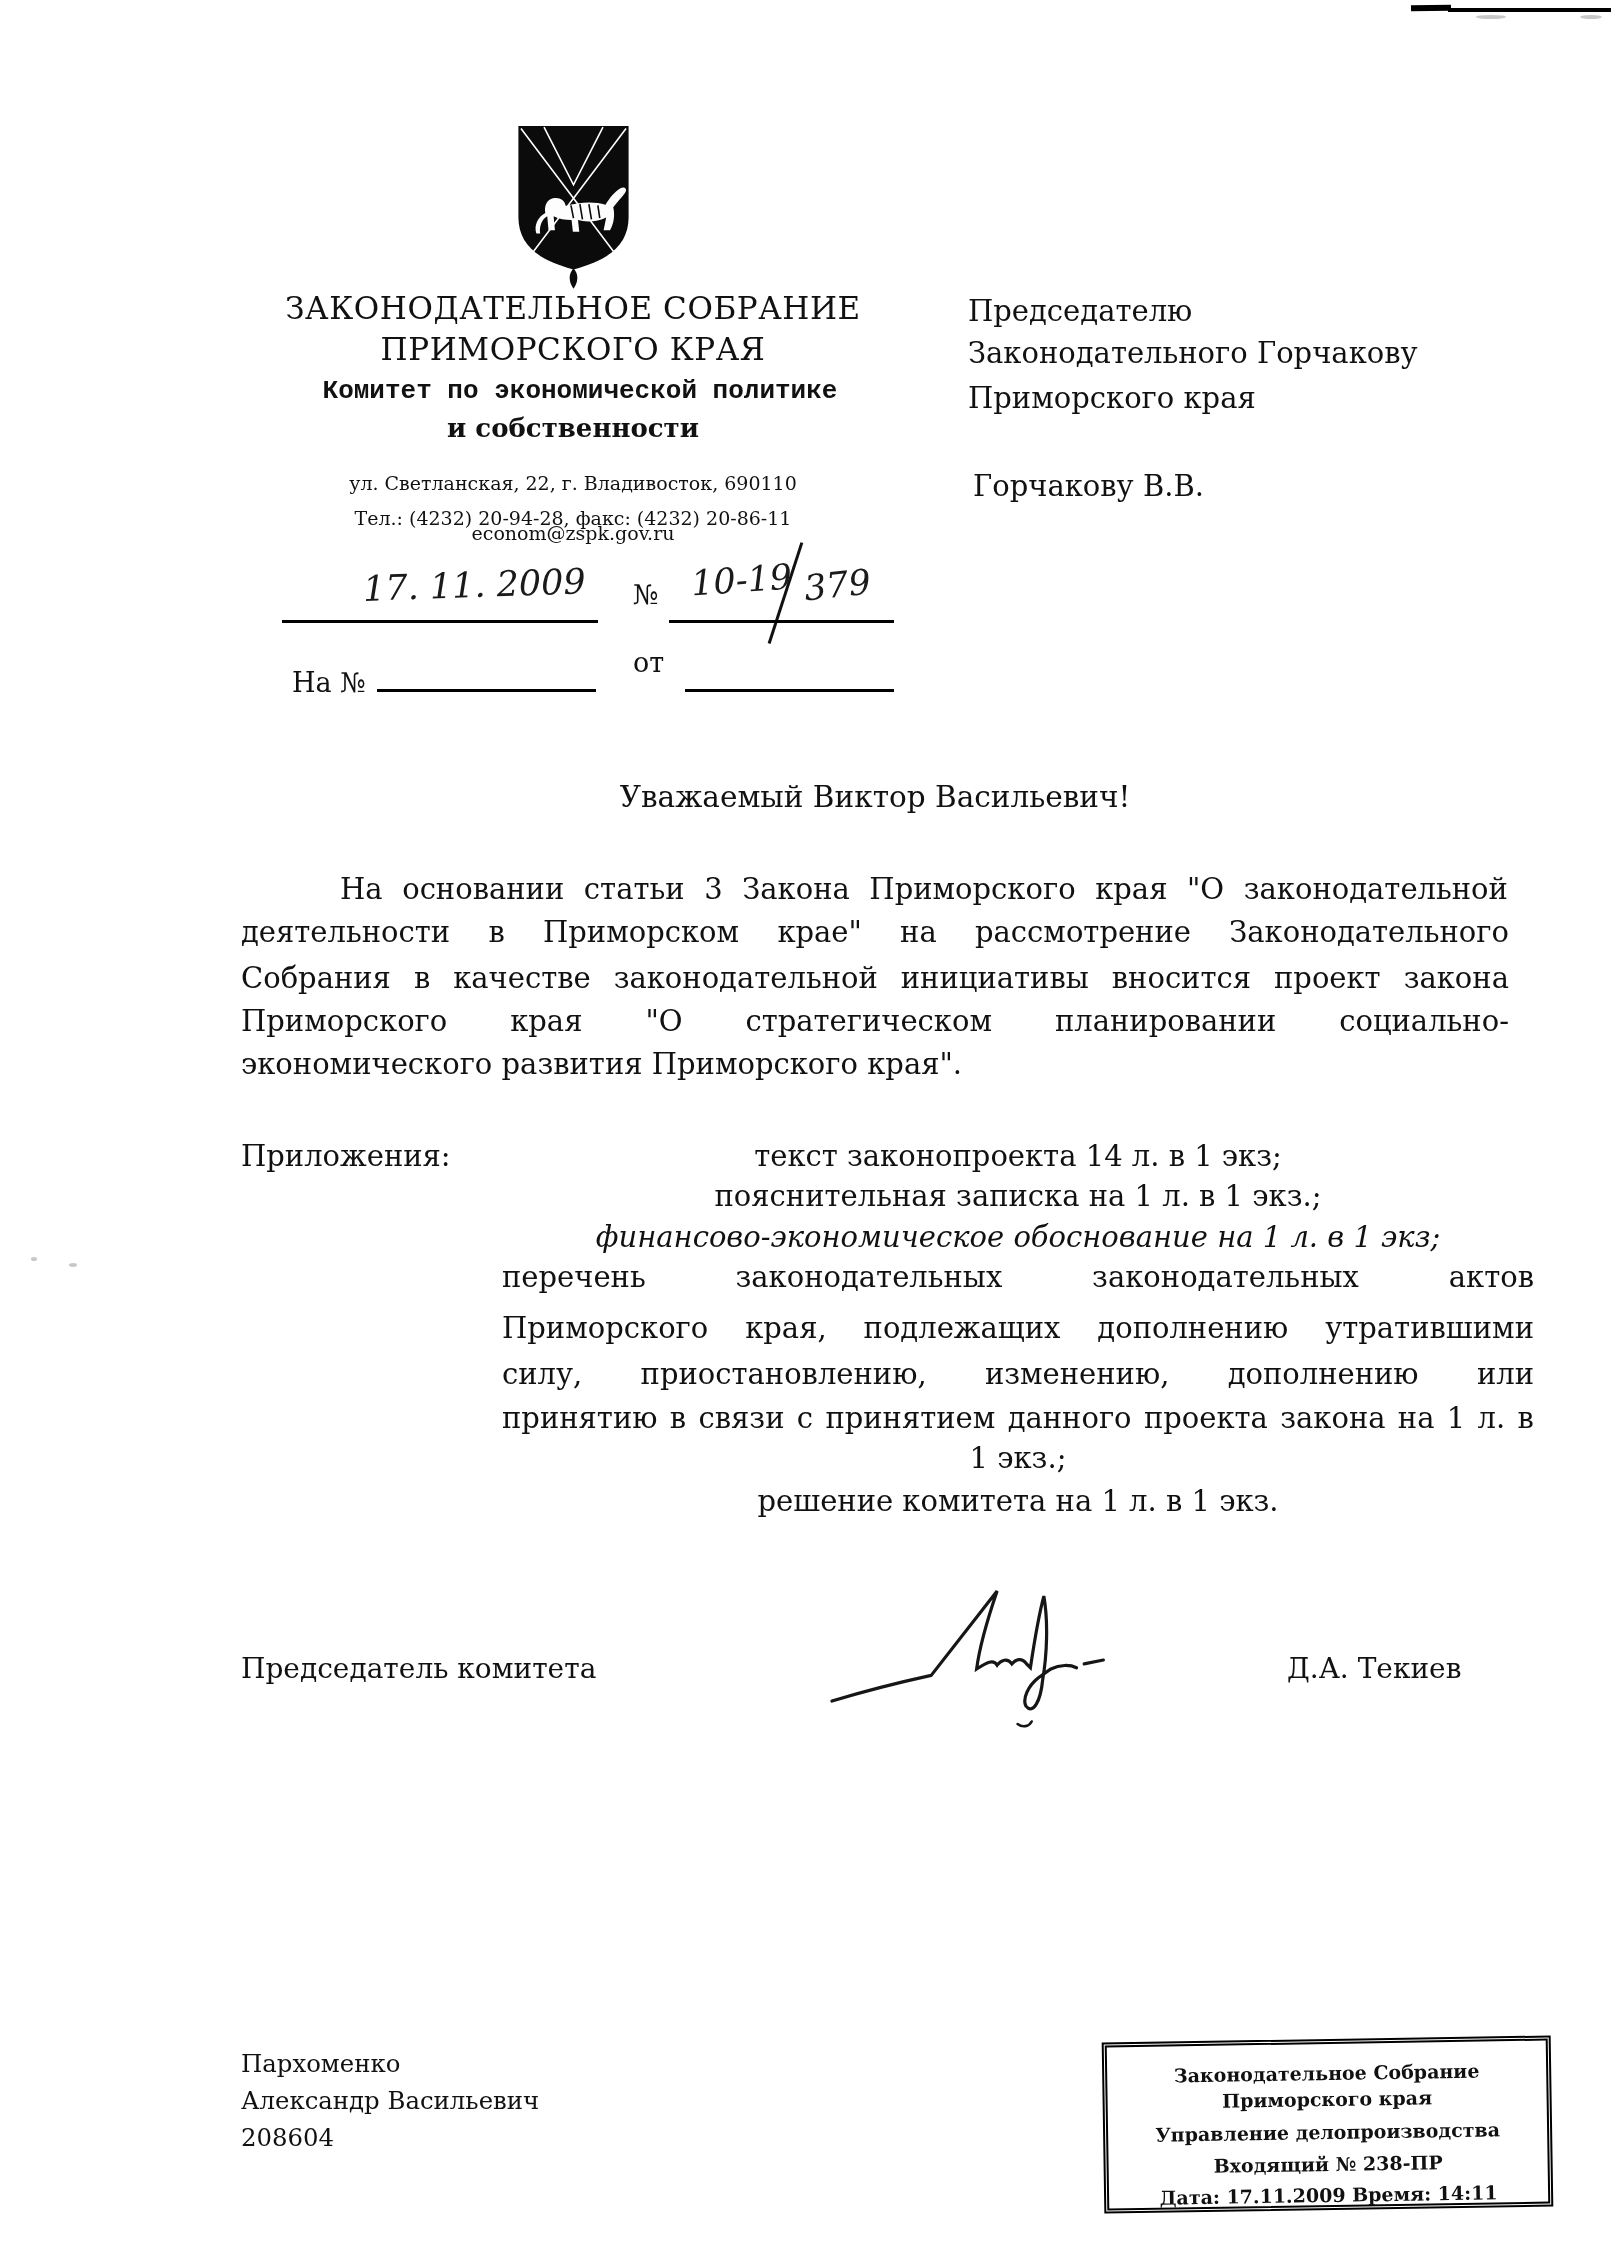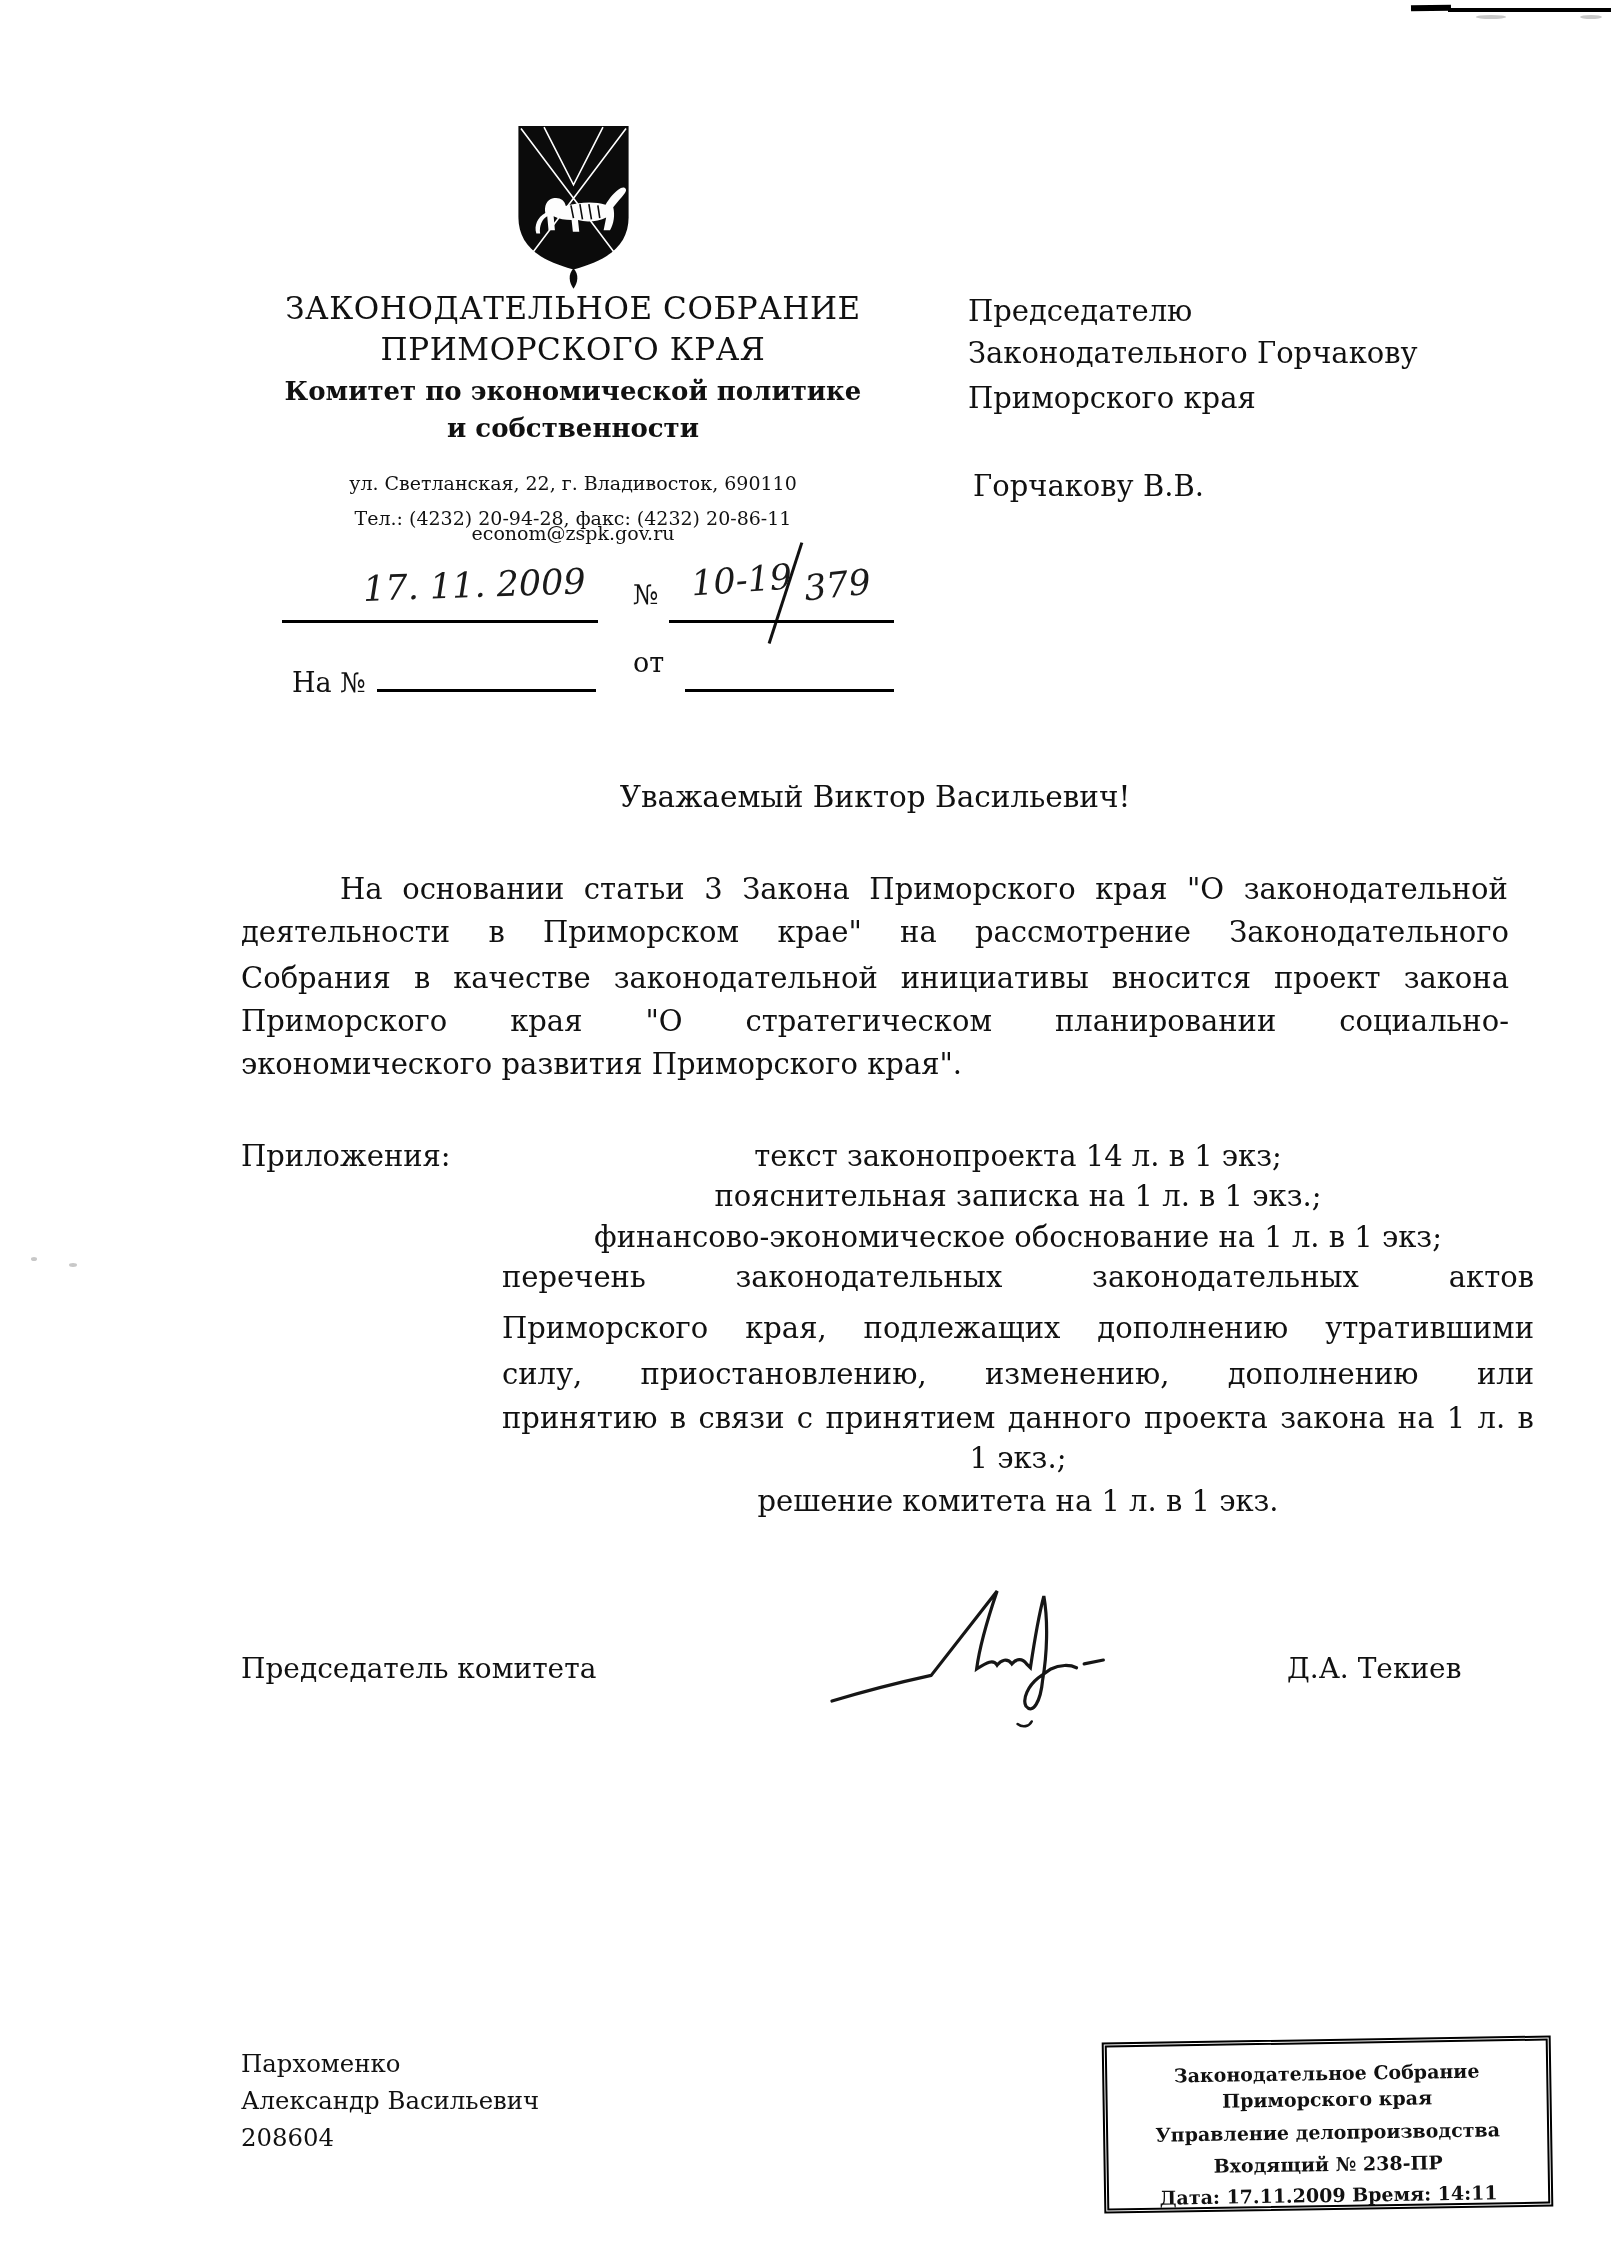--- a/index.html
+++ b/index.html
@@ -75,21 +75,21 @@
     C135 155 117 157 103 153
     L105 171 L95 171 L93 153
     C83 153 73 151 65 147
     L67 169 L57 169 L55 147
     C47 151 42 163 44 174 Z"></path>
   <path d="M92 130 L96 150 M106 128 L110 152 M120 128 L124 152 M134 130 L137 150" stroke="#0b0b0b" stroke-width="2.5" fill="none"></path>
 </svg>
 
 <div class="abs org ctr" style="left:241px;top:290px;width:664px;">ЗАКОНОДАТЕЛЬНОЕ СОБРАНИЕ</div>
 <div class="abs org ctr" style="left:241px;top:331px;width:664px;">ПРИМОРСКОГО КРАЯ</div>
-<div class="abs committee ctr" style="left:241px;top:376px;width:664px;">Комитет по экономической политике</div>
+<div class="abs committee ctr" style="left:248px;top:376px;width:664px;font-family:Liberation Mono, monospace;">Комитет по экономической политике</div>
 <div class="abs committee ctr" style="left:241px;top:413px;width:664px;">и собственности</div>
 <div class="abs addr ctr" style="left:241px;top:472px;width:664px;">ул. Светланская, 22, г. Владивосток, 690110</div>
 <div class="abs addr ctr" style="left:241px;top:507px;width:664px;">Тел.: (4232) 20-94-28, факс: (4232) 20-86-11</div>
 <div class="abs addr ctr" style="left:241px;top:522px;width:664px;">econom@zspk.gov.ru</div>
 
 <div class="abs hand" style="left:363px;top:565px;transform:rotate(-2deg);">17. 11. 2009</div>
 <div class="abs ln" style="left:282px;top:620px;width:316px;"></div>
 <div class="abs reflabel" style="left:633px;top:579px;">№</div>
 <div class="abs hand" style="left:691px;top:560px;transform:rotate(-4deg);">10-19</div>
 <div class="abs" style="left:784px;top:540px;width:2.6px;height:106px;background:#111;transform:rotate(18deg);"></div>
@@ -143,21 +143,21 @@
     <span>"О</span>
     <span>стратегическом</span>
     <span>планировании</span>
     <span>социально-</span>
   </div>
 <div class="abs bodyline" style="top:1047px;">экономического развития Приморского края".</div>
 
 <div class="abs attach" style="left:241px;top:1139px;">Приложения:</div>
 <div class="abs attach attach-item" style="top:1139px;">текст законопроекта 14 л. в 1 экз;</div>
 <div class="abs attach attach-item" style="top:1179px;">пояснительная записка на 1 л. в 1 экз.;</div>
-<div class="abs attach attach-item" style="top:1220px;">финансово-экономическое обоснование на 1 л. в 1 экз;</div>
+<div class="abs attach attach-item" style="top:1220px;font-style:italic;">финансово-экономическое обоснование на 1 л. в 1 экз;</div>
 <div class="abs attach attach-item just" style="top:1260px;">
     <span>перечень</span>
     <span>законодательных</span>
     <span>законодательных</span>
     <span>актов</span>
   </div>
 <div class="abs attach attach-item just" style="top:1311px;">
     <span>Приморского</span>
     <span>края,</span>
     <span>подлежащих</span>

